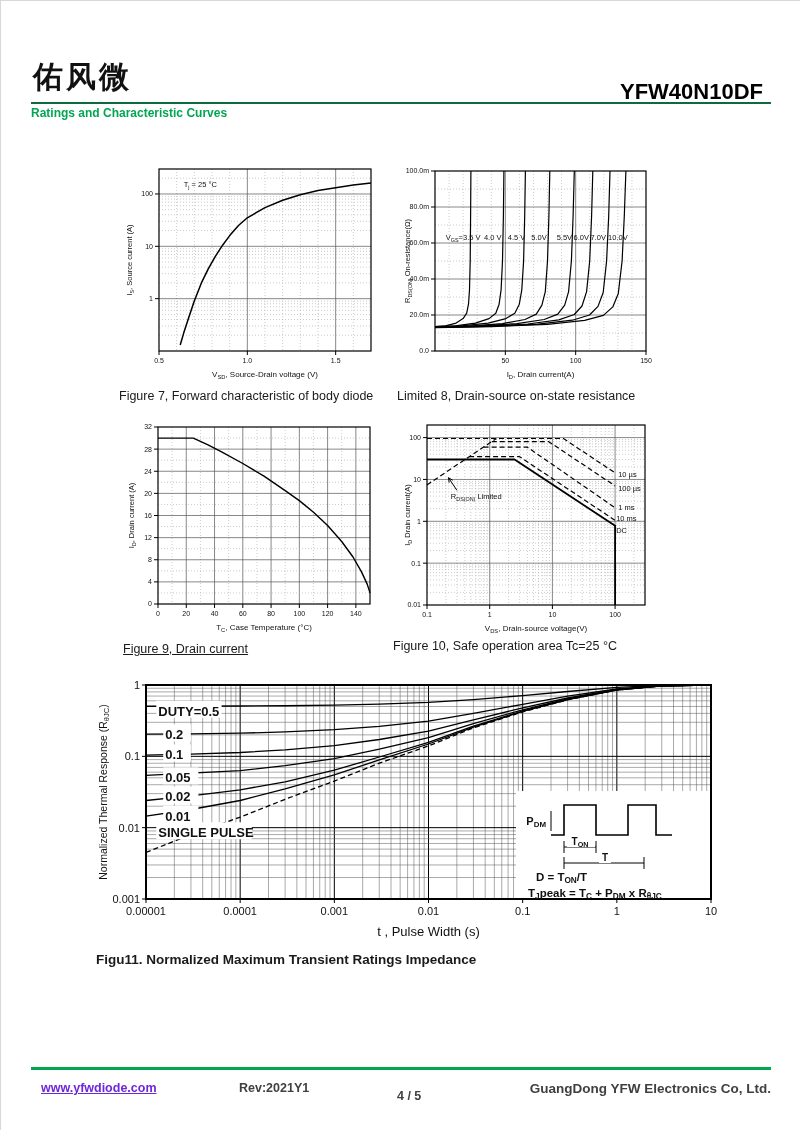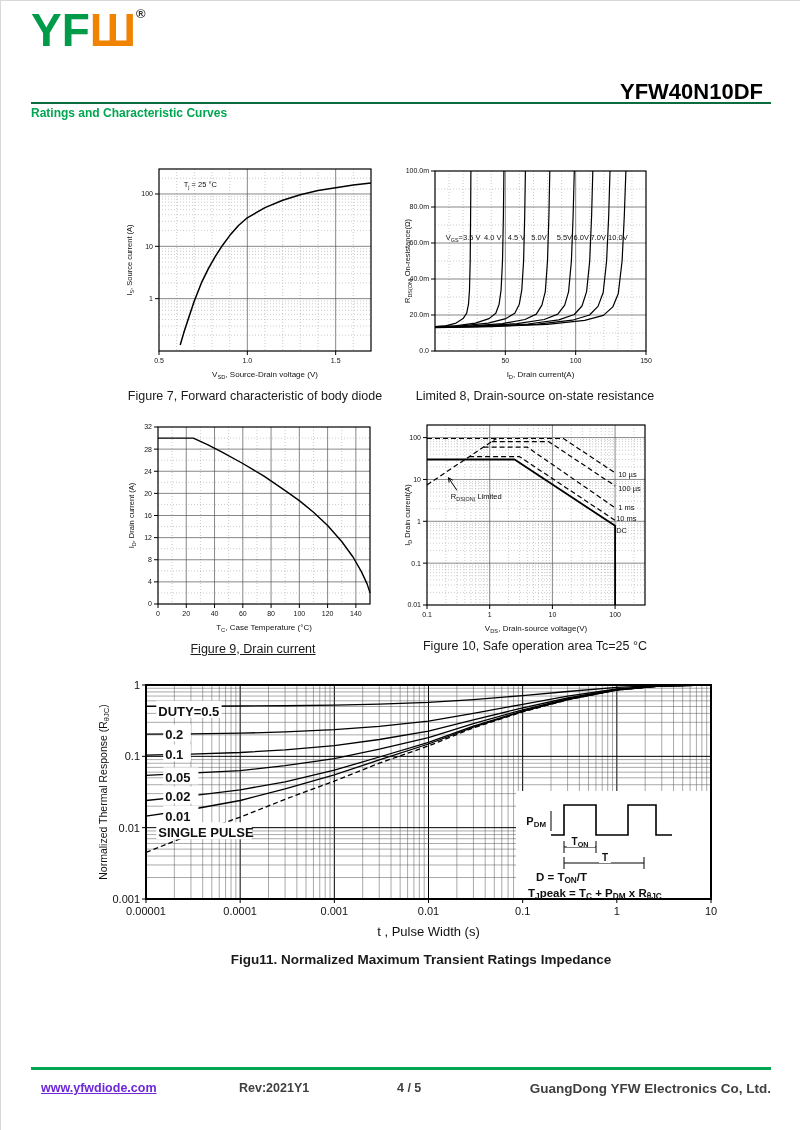--- a/index.html
+++ b/index.html
@@ -10,36 +10,34 @@
   .logo-row{left:30px;top:6px;line-height:1;}
   .logo-yf{font-size:46px;font-weight:bold;color:#009b48;letter-spacing:0px;}
   .logo-w{font-size:46px;font-weight:bold;color:#f08300;}
   .logo-reg{font-size:13px;font-weight:bold;color:#333;vertical-align:28px;}
   .logo-cn{left:32px;top:56px;font-size:30px;font-weight:bold;color:#111;letter-spacing:3px;}
   .part-number{right:38px;top:78px;font-size:22px;font-weight:bold;color:#000;}
   .header-rule{left:30px;top:101px;width:740px;height:2px;background:#0c6b3c;}
   .section-title{left:30px;top:105px;font-size:12px;font-weight:bold;color:#00a651;}
   
   .fig{background:transparent;}
-  .caption{font-size:12.5px;color:#1a1a1a;text-align:center;}
+  .caption{font-size:12.5px;color:#1a1a1a;text-align:left;}
   .caption.bold{font-weight:bold;font-size:13.5px;}
   
   .footer-rule{left:30px;top:1066px;width:740px;height:3px;background:#00a651;}
   .footer-item{top:1080px;font-size:12.5px;font-weight:bold;color:#404040;}
   .footer-link{color:#6d28d9;text-decoration:underline;}
   svg{display:block;}
 </style>
 </head>
 <body>
 
 <div class="page">
 
-  <div class="abs logo-row">
-    <span class="logo-yf">YF</span><span class="logo-w">Ш</span><span class="logo-reg">®</span>
-  </div>
+  <div class="abs logo-cn">佑风微</div>
   <div class="abs part-number">YFW40N10DF</div>
   <div class="abs header-rule"></div>
   <div class="abs section-title">Ratings and Characteristic Curves</div>
 
   <div class="abs fig" id="fig7" style="left:120px;top:160px;width:262px;height:234px;">
       <svg width="262" height="234" viewBox="0 0 262 234">
         <line x1="55.666666666666664" y1="8" x2="55.666666666666664" y2="190" stroke="#aaa" stroke-width="0.6" stroke-dasharray="1,2"></line>
         <line x1="73.33333333333333" y1="8" x2="73.33333333333333" y2="190" stroke="#aaa" stroke-width="0.6" stroke-dasharray="1,2"></line>
         <line x1="91.00000000000001" y1="8" x2="91.00000000000001" y2="190" stroke="#aaa" stroke-width="0.6" stroke-dasharray="1,2"></line>
         <line x1="108.66666666666667" y1="8" x2="108.66666666666667" y2="190" stroke="#aaa" stroke-width="0.6" stroke-dasharray="1,2"></line>
@@ -486,16 +484,16 @@
 
   <div class="abs caption" style="left:118px;top:388px;width:272px;">Figure 7, Forward characteristic of body diode</div>
   <div class="abs caption" style="left:396px;top:388px;width:276px;">Limited 8, Drain-source on-state resistance</div>
   <div class="abs caption" style="left:122px;top:641px;width:260px;text-decoration:underline;">Figure 9, Drain current</div>
   <div class="abs caption" style="left:392px;top:638px;width:284px;">Figure 10, Safe operation area Tc=25 °C</div>
   <div class="abs caption bold" style="left:95px;top:951px;width:650px;">Figu11. Normalized Maximum Transient Ratings Impedance</div>
 
   <div class="abs footer-rule"></div>
   <a class="abs footer-item footer-link" style="left:40px;" href="#">www.yfwdiode.com</a>
   <div class="abs footer-item" style="left:238px;">Rev:2021Y1</div>
-  <div class="abs footer-item" style="left:396px;">4 / 5</div>
+  <div class="abs footer-item" style="left:396px;margin-top:8px;">4 / 5</div>
   <div class="abs footer-item" style="right:30px;font-size:13.5px;">GuangDong YFW Electronics Co, Ltd.</div>
 
 </div>
 
 </body></html>

